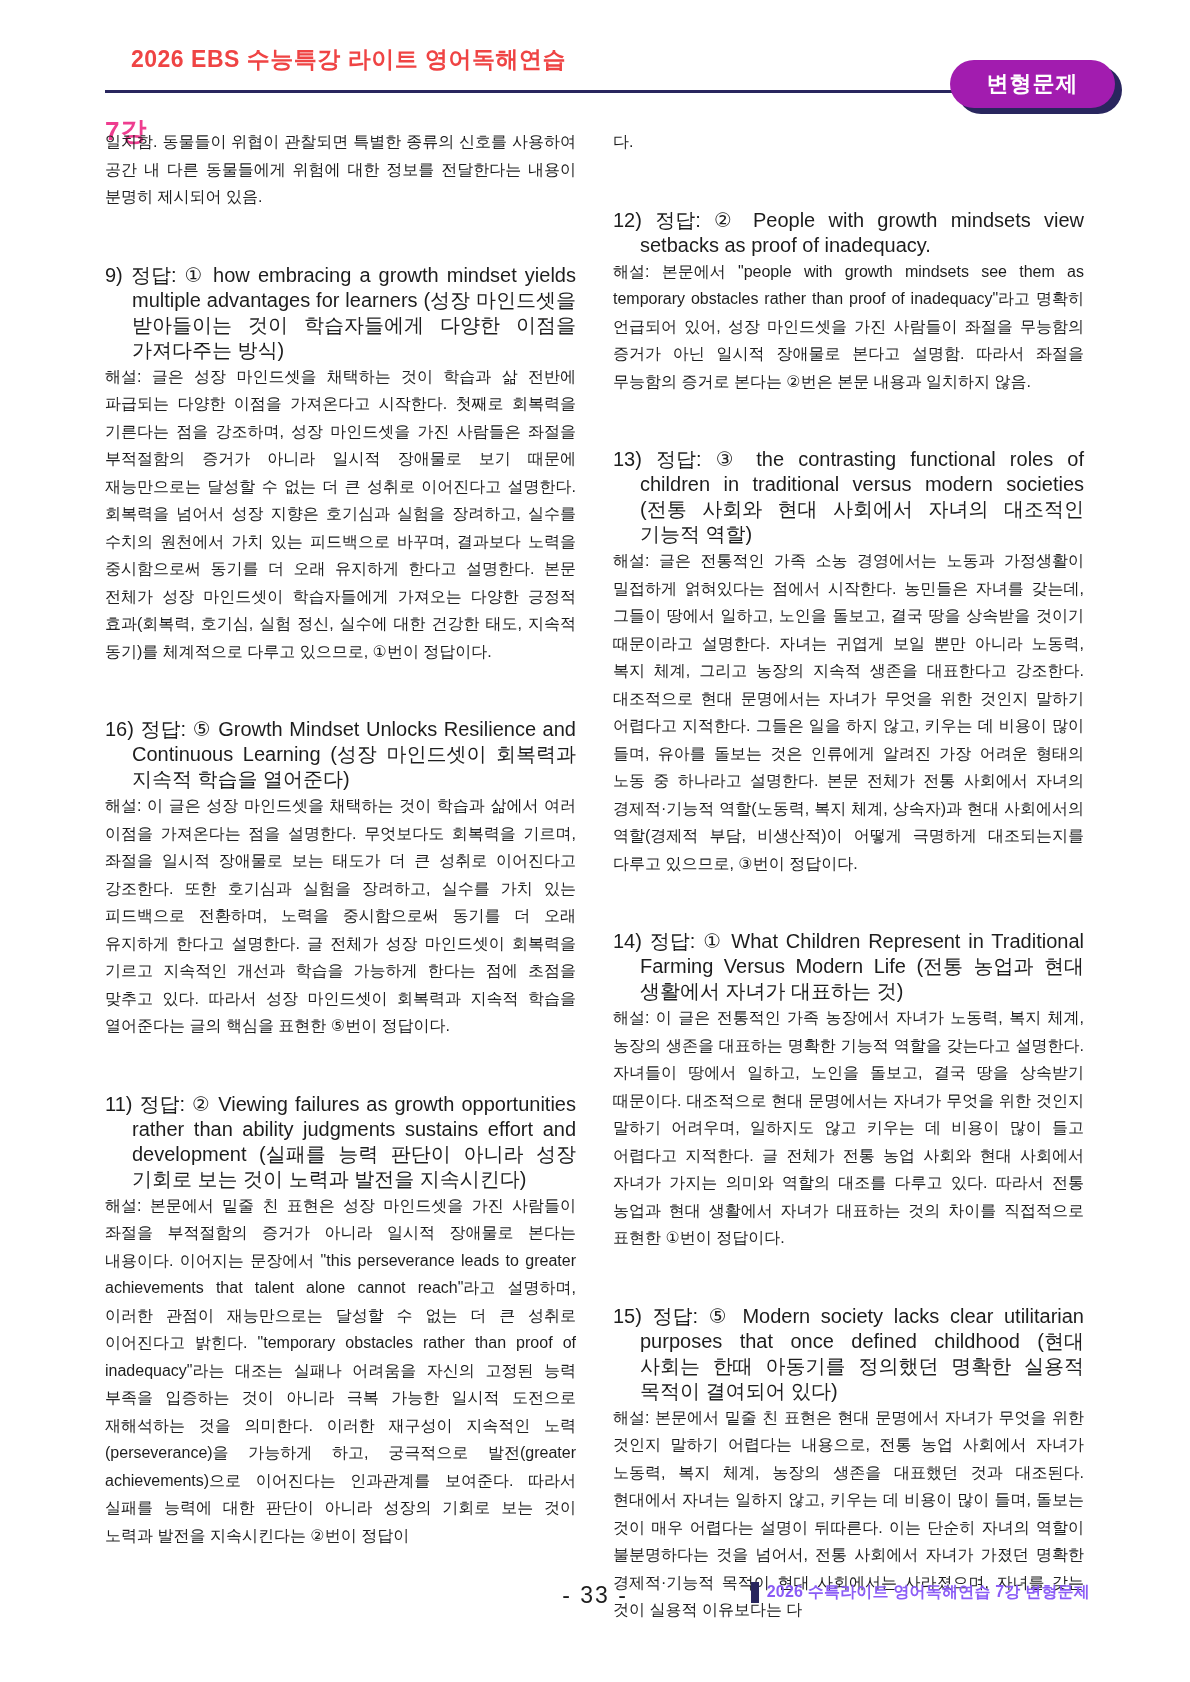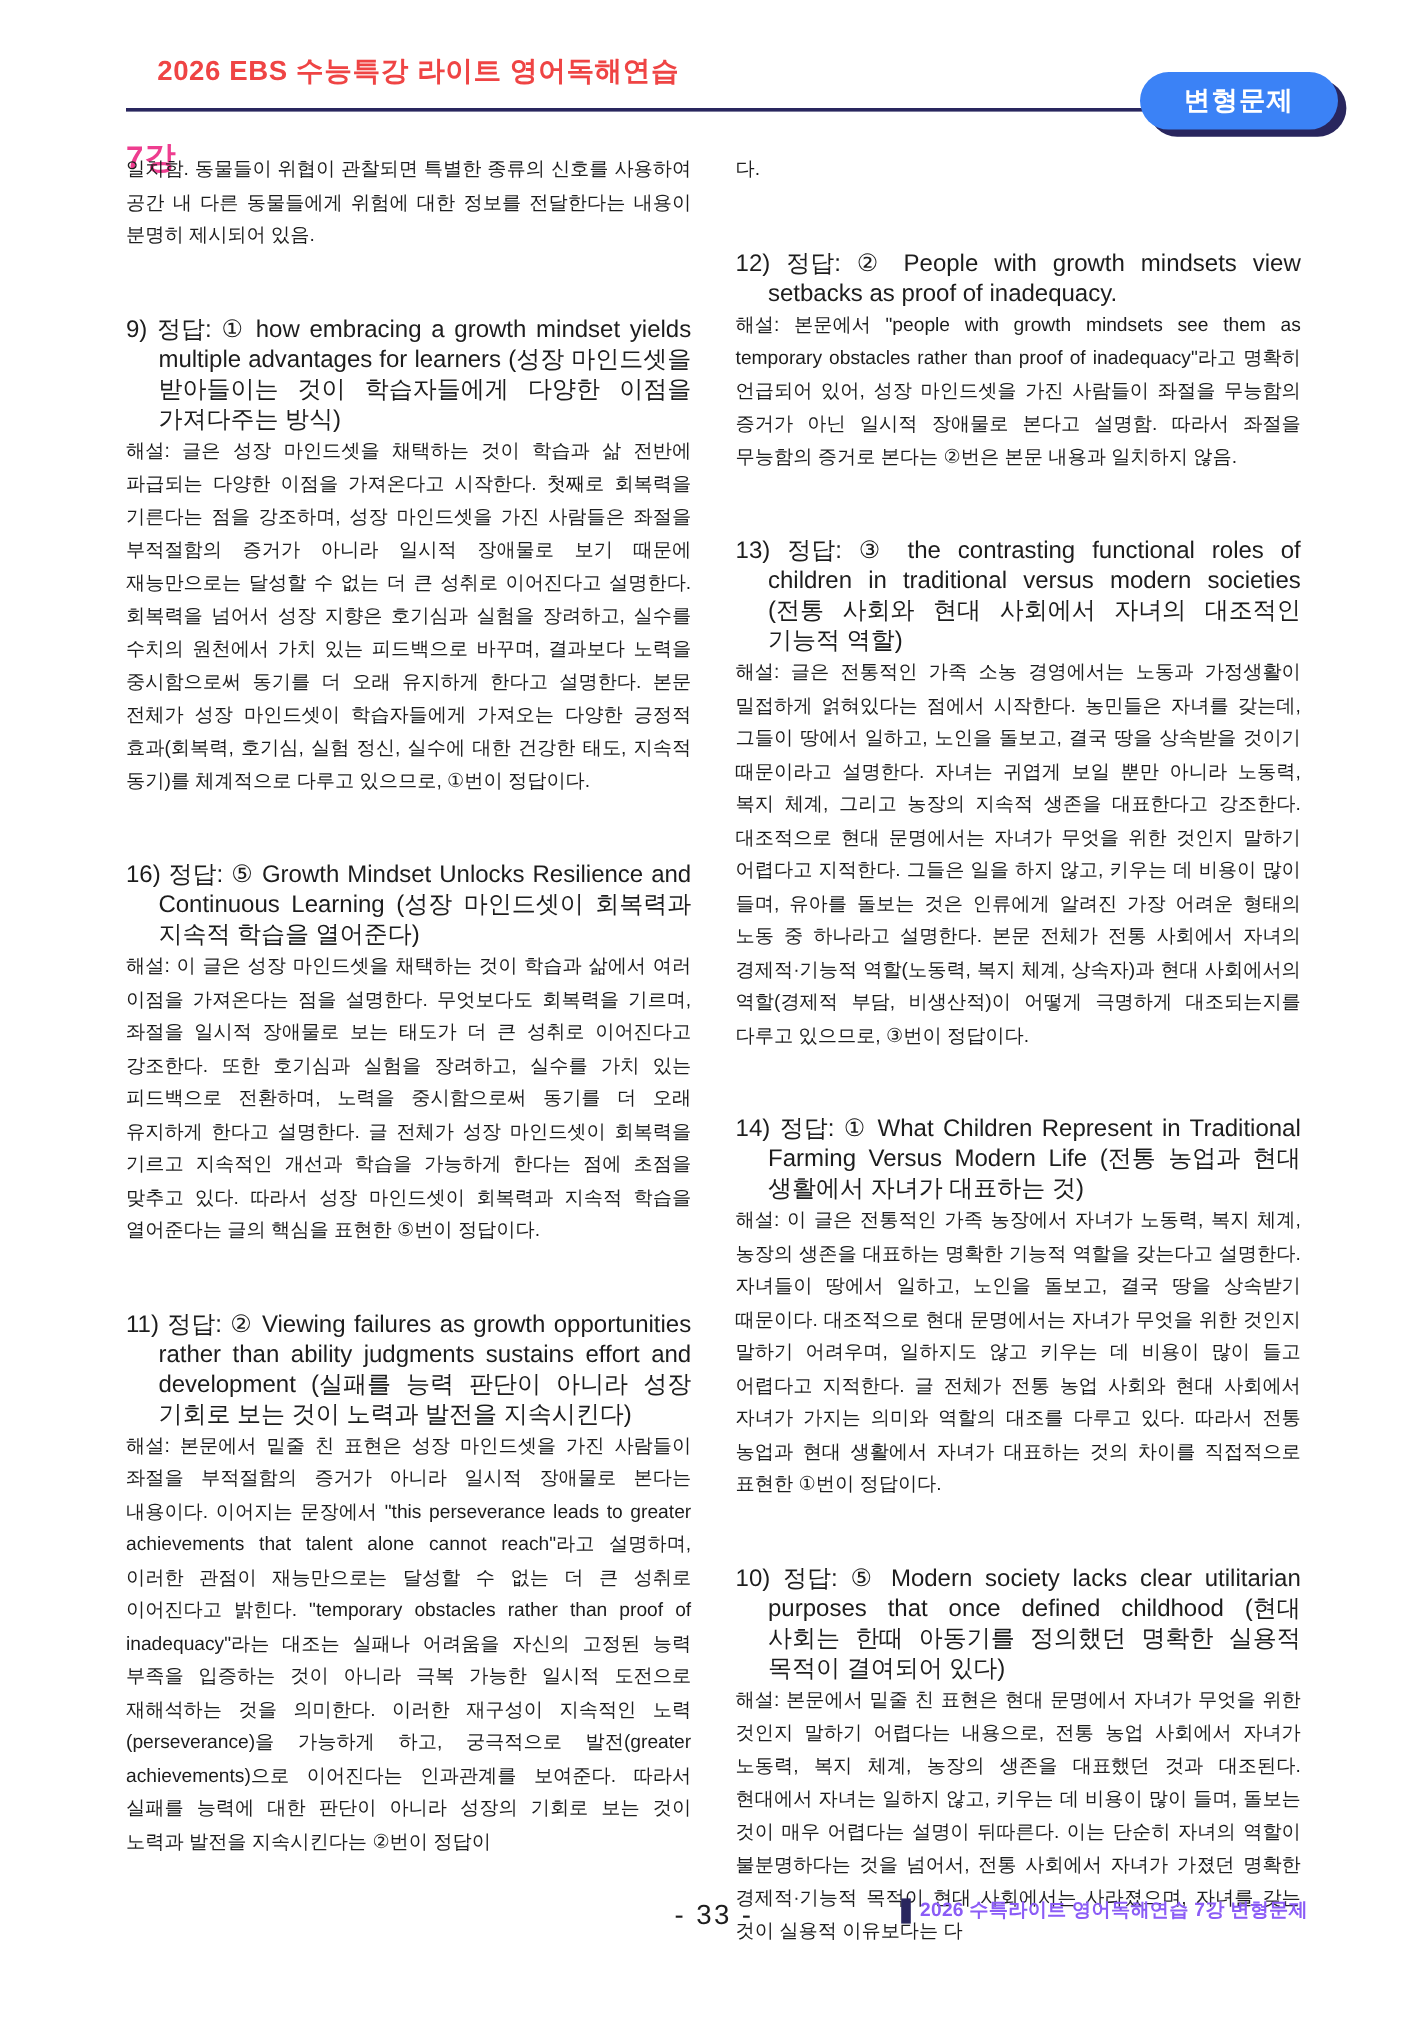--- a/index.html
+++ b/index.html
@@ -19,21 +19,21 @@
     letter-spacing:0.5px;
     margin-left:26px;
   }
   .header-rule {
     position:absolute; left:0; top:46px; width:932px; height:3px;
     background:#29265e;
   }
   .badge {
     position:absolute; right:5px; top:16px;
     width:165px; height:48px;
-    background:#3b82f6;
+    background:#a21caf;
     border-radius:24px;
     box-shadow:7px 6px 0 #29265e;
     display:flex; align-items:center; justify-content:center;
     color:#ffffff; font-size:22px; font-weight:bold; letter-spacing:1px;
   }
   .lesson {
     position:absolute; left:0; top:36px;
     font-size:26px; font-weight:bold; color:#ee3d8f; letter-spacing:1px;margin-top:34px;
   }
   
@@ -116,21 +116,21 @@
         <p class="answer">13) 정답: ③ the contrasting functional roles of children in traditional versus modern societies (전통 사회와 현대 사회에서 자녀의 대조적인 기능적 역할)</p>
         <p class="expl">해설: 글은 전통적인 가족 소농 경영에서는 노동과 가정생활이 밀접하게 얽혀있다는 점에서 시작한다. 농민들은 자녀를 갖는데, 그들이 땅에서 일하고, 노인을 돌보고, 결국 땅을 상속받을 것이기 때문이라고 설명한다. 자녀는 귀엽게 보일 뿐만 아니라 노동력, 복지 체계, 그리고 농장의 지속적 생존을 대표한다고 강조한다. 대조적으로 현대 문명에서는 자녀가 무엇을 위한 것인지 말하기 어렵다고 지적한다. 그들은 일을 하지 않고, 키우는 데 비용이 많이 들며, 유아를 돌보는 것은 인류에게 알려진 가장 어려운 형태의 노동 중 하나라고 설명한다. 본문 전체가 전통 사회에서 자녀의 경제적·기능적 역할(노동력, 복지 체계, 상속자)과 현대 사회에서의 역할(경제적 부담, 비생산적)이 어떻게 극명하게 대조되는지를 다루고 있으므로, ③번이 정답이다.</p>
       </div>
 
       <div class="question">
         <p class="answer">14) 정답: ① What Children Represent in Traditional Farming Versus Modern Life (전통 농업과 현대 생활에서 자녀가 대표하는 것)</p>
         <p class="expl">해설: 이 글은 전통적인 가족 농장에서 자녀가 노동력, 복지 체계, 농장의 생존을 대표하는 명확한 기능적 역할을 갖는다고 설명한다. 자녀들이 땅에서 일하고, 노인을 돌보고, 결국 땅을 상속받기 때문이다. 대조적으로 현대 문명에서는 자녀가 무엇을 위한 것인지 말하기 어려우며, 일하지도 않고 키우는 데 비용이 많이 들고 어렵다고 지적한다. 글 전체가 전통 농업 사회와 현대 사회에서 자녀가 가지는 의미와 역할의 대조를 다루고 있다. 따라서 전통 농업과 현대 생활에서 자녀가 대표하는 것의 차이를 직접적으로 표현한 ①번이 정답이다.</p>
       </div>
 
       <div class="question">
-        <p class="answer">10) 정답: ⑤ Modern society lacks clear utilitarian purposes that once defined childhood (현대 사회는 한때 아동기를 정의했던 명확한 실용적 목적이 결여되어 있다)</p>
+        <p class="answer">15) 정답: ⑤ Modern society lacks clear utilitarian purposes that once defined childhood (현대 사회는 한때 아동기를 정의했던 명확한 실용적 목적이 결여되어 있다)</p>
         <p class="expl">해설: 본문에서 밑줄 친 표현은 현대 문명에서 자녀가 무엇을 위한 것인지 말하기 어렵다는 내용으로, 전통 농업 사회에서 자녀가 노동력, 복지 체계, 농장의 생존을 대표했던 것과 대조된다. 현대에서 자녀는 일하지 않고, 키우는 데 비용이 많이 들며, 돌보는 것이 매우 어렵다는 설명이 뒤따른다. 이는 단순히 자녀의 역할이 불분명하다는 것을 넘어서, 전통 사회에서 자녀가 가졌던 명확한 경제적·기능적 목적이 현대 사회에서는 사라졌으며, 자녀를 갖는 것이 실용적 이유보다는 다</p>
       </div>
     </div>
 
   </div>
 
   <div class="footer">
     <div class="page-number">- 33 -</div>
     <div class="footer-source">
       <span class="footer-bar"></span>

